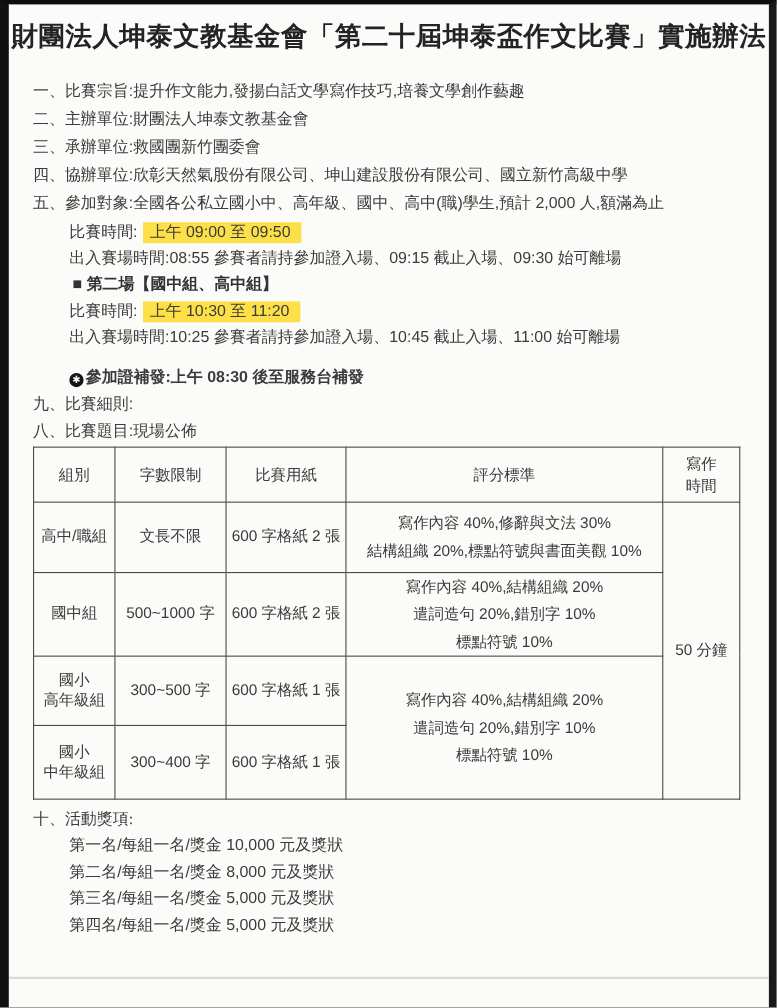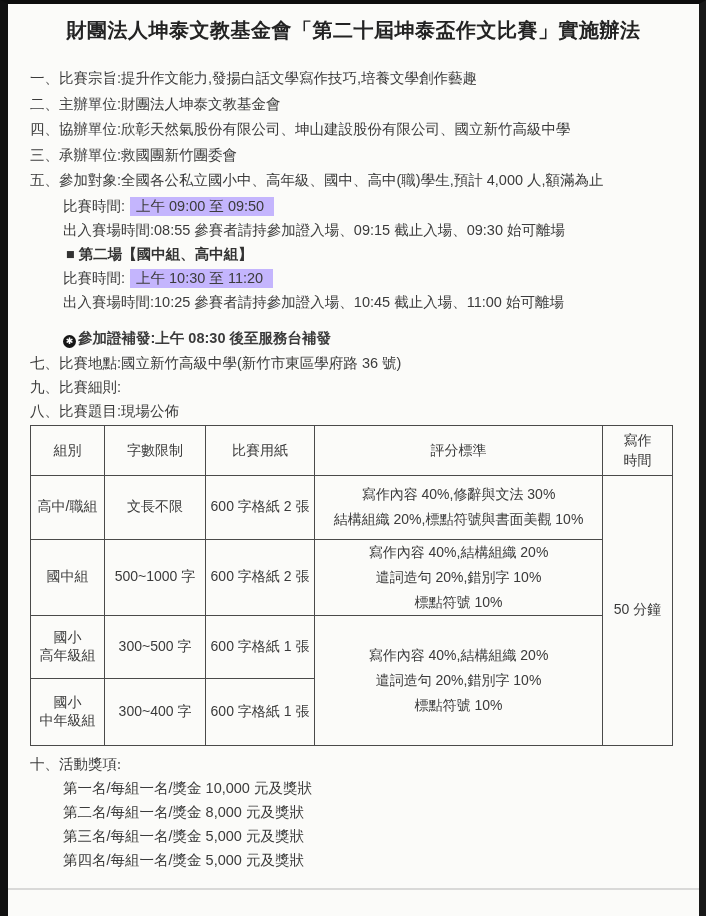--- a/index.html
+++ b/index.html
@@ -3,30 +3,30 @@
 <meta charset="utf-8">
 <style>
   html,body{margin:0;padding:0;background:#6b6b6b;}
   .page{
     position:relative;width:706px;height:916px;box-sizing:border-box;
     background:#fbfbf9;overflow:hidden;
     border-left:8px solid #111;border-top:4px solid #0d0d0d;border-right:7px solid #191919;
     font-family:"Liberation Sans","DejaVu Sans",sans-serif;color:#3b3b3b;
   }
   .title{
-    margin:13px 0 0;text-align:center;font-size:20px;font-weight:700;
+    margin:13px 0 0;text-align:center;font-size:24px;font-weight:700;
     color:#232323;letter-spacing:.5px;
   }
   .content{padding:0 14px 0 22px;font-size:14.5px;}
   .items{margin-top:22px;}
   .items p{margin:0;line-height:25.5px;}
   .session p{margin:0;line-height:24px;}
   .session .heading{margin-left:36px;font-weight:700;color:#333;}
   .session .sub{margin-left:33px;}
-  .time-highlight{background:#c4b5fd;padding:1px 10px 2px 6px;margin-left:5px;}
+  .time-highlight{background:#fde047;padding:1px 10px 2px 6px;margin-left:5px;}
   .reissue{margin:12px 0 0 33px;line-height:25px;font-weight:bold;}
   .star-icon{
     display:inline-block;width:13px;height:13px;border-radius:50%;
     background:#151515;color:#fff;font-size:9px;line-height:13px;
     text-align:center;vertical-align:-1px;margin-right:2px;
   }
   .star-icon::before{content:"✱";}
   .items-late p{margin:0;line-height:24px;}
   table.rules{border-collapse:collapse;table-layout:fixed;width:642px;margin:2px 0 0 0;}
   table.rules th,table.rules td{
@@ -46,23 +46,23 @@
 <body>
 
 <div class="page">
   <h1 class="title">財團法人坤泰文教基金會「第二十屆坤泰盃作文比賽」實施辦法</h1>
 
   <div class="content">
 
     <div class="items">
       <p>一、比賽宗旨:提升作文能力,發揚白話文學寫作技巧,培養文學創作藝趣</p>
       <p>二、主辦單位:財團法人坤泰文教基金會</p>
+      <p>三、承辦單位:救國團新竹團委會</p>
       <p>四、協辦單位:欣彰天然氣股份有限公司、坤山建設股份有限公司、國立新竹高級中學</p>
-      <p>三、承辦單位:救國團新竹團委會</p>
-      <p>五、參加對象:全國各公私立國小中、高年級、國中、高中(職)學生,預計 4,000 人,額滿為止</p>
+      <p>五、參加對象:全國各公私立國小中、高年級、國中、高中(職)學生,預計 2,000 人,額滿為止</p>
     </div>
 
     <div class="session">
       <p class="sub">
         <span>比賽時間:</span><span class="time-highlight">上午 09:00 至 09:50</span>
       </p>
       <p class="sub">出入賽場時間:08:55 參賽者請持參加證入場、09:15 截止入場、09:30 始可離場</p>
     </div>
 
     <div class="session">
@@ -71,21 +71,20 @@
         <span>比賽時間:</span><span class="time-highlight">上午 10:30 至 11:20</span>
       </p>
       <p class="sub">出入賽場時間:10:25 參賽者請持參加證入場、10:45 截止入場、11:00 始可離場</p>
     </div>
 
     <p class="reissue">
       <span class="star-icon"></span><span>參加證補發:上午 08:30 後至服務台補發</span>
     </p>
 
     <div class="items-late">
-      <p>七、比賽地點:國立新竹高級中學(新竹市東區學府路 36 號)</p>
       <p>九、比賽細則:</p>
       <p>八、比賽題目:現場公佈</p>
     </div>
 
     <table class="rules">
       <colgroup>
         <col style="width:74px">
           <col style="width:101px">
           <col style="width:109px">
           <col style="width:288px">

